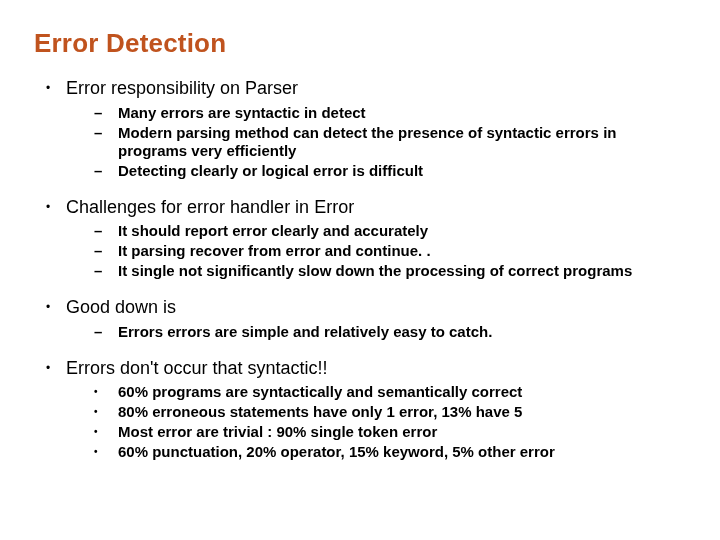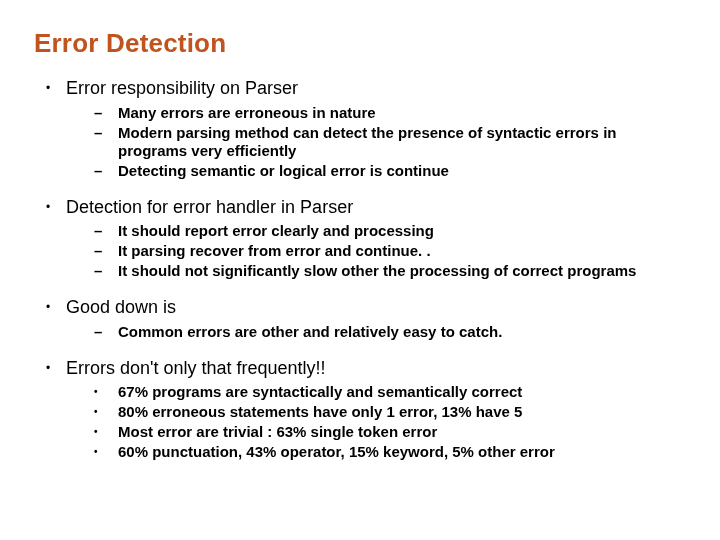--- a/index.html
+++ b/index.html
@@ -88,86 +88,86 @@
   <ul class="level1">
 
     <li>
       <div class="l1row">
         <span class="l1bullet">•</span>
         <span class="l1text">Error responsibility on Parser</span>
       </div>
       <ul class="level2">
         <li>
             <span class="l2marker">–</span>
-            <span class="l2text">Many errors are erroneous in nature</span>
+            <span class="l2text">Many errors are syntactic in detect</span>
           </li>
         <li>
             <span class="l2marker">–</span>
             <span class="l2text">Modern parsing method can detect the presence of syntactic errors in programs very efficiently</span>
           </li>
         <li>
             <span class="l2marker">–</span>
-            <span class="l2text">Detecting semantic or logical error is continue</span>
+            <span class="l2text">Detecting clearly or logical error is difficult</span>
           </li>
       </ul>
     </li>
 
     <li>
       <div class="l1row">
         <span class="l1bullet">•</span>
-        <span class="l1text">Detection for error handler in Parser</span>
+        <span class="l1text">Challenges for error handler in Error</span>
       </div>
       <ul class="level2">
         <li>
             <span class="l2marker">–</span>
-            <span class="l2text">It should report error clearly and processing</span>
+            <span class="l2text">It should report error clearly and accurately</span>
           </li>
         <li>
             <span class="l2marker">–</span>
             <span class="l2text">It parsing recover from error and continue. .</span>
           </li>
         <li>
             <span class="l2marker">–</span>
-            <span class="l2text">It should not significantly slow other the processing of correct programs</span>
+            <span class="l2text">It single not significantly slow down the processing of correct programs</span>
           </li>
       </ul>
     </li>
 
     <li>
       <div class="l1row">
         <span class="l1bullet">•</span>
         <span class="l1text">Good down is</span>
       </div>
       <ul class="level2">
         <li>
             <span class="l2marker">–</span>
-            <span class="l2text">Common errors are other and relatively easy to catch.</span>
+            <span class="l2text">Errors errors are simple and relatively easy to catch.</span>
           </li>
       </ul>
     </li>
 
     <li>
       <div class="l1row">
         <span class="l1bullet">•</span>
-        <span class="l1text">Errors don't only that frequently!!</span>
+        <span class="l1text">Errors don't occur that syntactic!!</span>
       </div>
       <ul class="level2 dot">
         <li>
             <span class="l2marker">•</span>
-            <span class="l2text">67% programs are syntactically and semantically correct</span>
+            <span class="l2text">60% programs are syntactically and semantically correct</span>
           </li>
         <li>
             <span class="l2marker">•</span>
             <span class="l2text">80% erroneous statements have only 1 error, 13% have 5</span>
           </li>
         <li>
             <span class="l2marker">•</span>
-            <span class="l2text">Most error are trivial : 63% single token error</span>
+            <span class="l2text">Most error are trivial : 90% single token error</span>
           </li>
         <li>
             <span class="l2marker">•</span>
-            <span class="l2text">60% punctuation, 43% operator, 15% keyword, 5% other error</span>
+            <span class="l2text">60% punctuation, 20% operator, 15% keyword, 5% other error</span>
           </li>
       </ul>
     </li>
 
   </ul>
 </div>
 
 </body></html>

